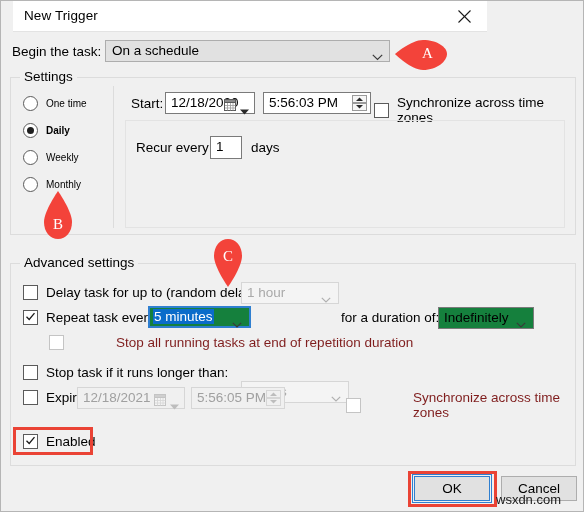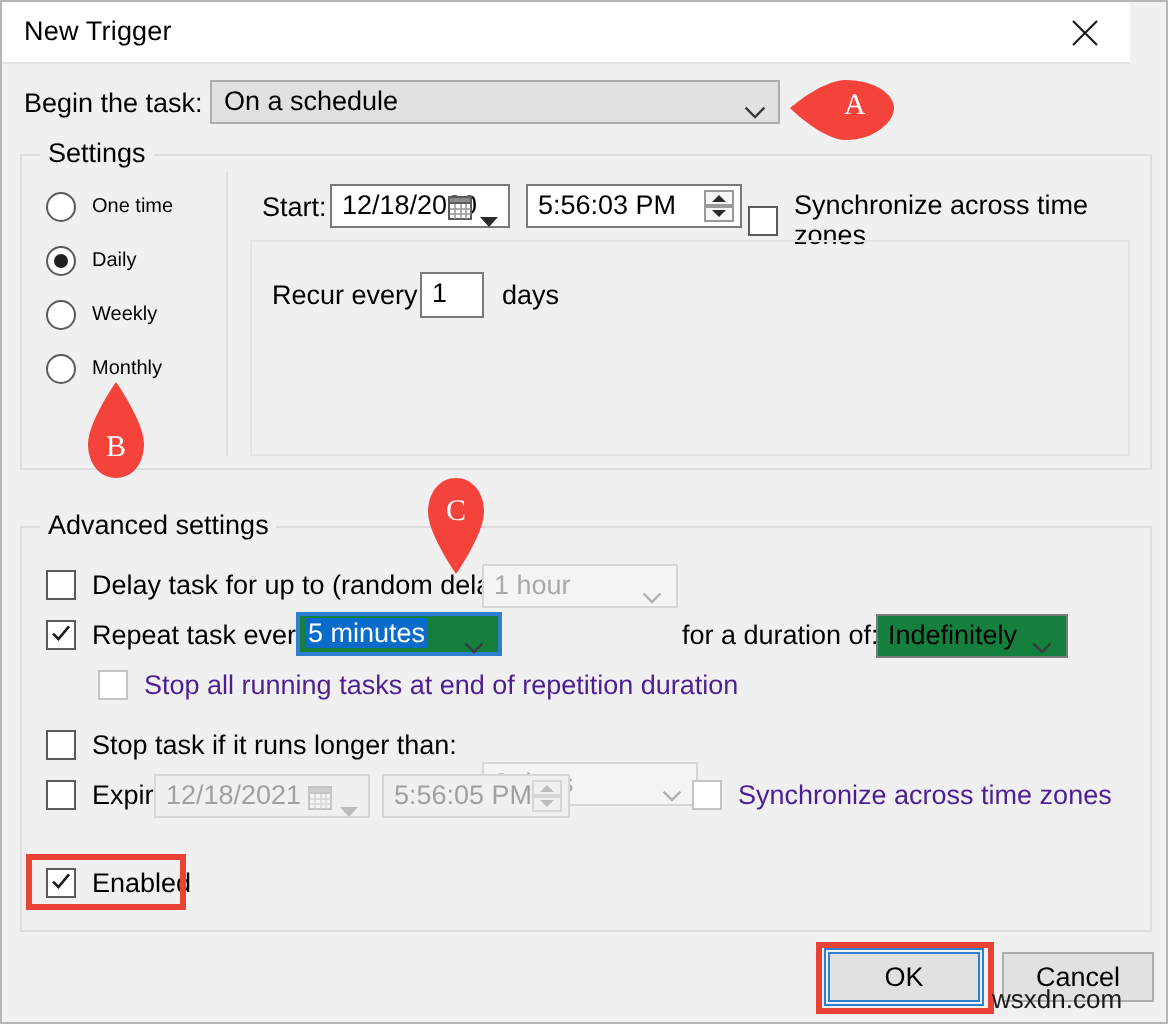--- a/index.html
+++ b/index.html
@@ -11,22 +11,22 @@
   }
   .dialog {
     position: relative;
     width: 584px; height: 512px;
     background: #f0f0f0;
     box-sizing: border-box;
     border: 1px solid #b5b5b5;
   }
   
   .titlebar {
-    position: absolute; left: 0; top: 0;
-    width: 564px; height: 31px;
+    position: absolute; left: 12px; top: 0;
+    width: 474px; height: 31px;
     background: #ffffff;
     border-bottom: 1px solid #e3e3e3;
     box-sizing: border-box;
   }
   .title-text {
     position: absolute; left: 11px; top: 7px;
     font-size: 13.5px; color: #000000;
     letter-spacing: 0.1px;
   }
   .close-btn {
@@ -148,21 +148,21 @@
   }
   .cb {
     width: 13px; height: 13px;
     border: 1px solid #5a5a5a;
     background: #fff;
     margin-right: 8px;
     position: relative;
     flex: none;
   }
   .cb.disabled { border-color: #c4c4c4; }
-  .cb-row.disabled { color: #4c1d95; }
+  .cb-row.disabled { color: #7f1d1d; gap: 44px; }
   .cb svg { position:absolute; left: 0px; top: -1px; }
 
   
   #recur-panel {
     position: absolute; left: 124px; top: 119px;
     width: 440px; height: 108px;
     border: 1px solid #e3e3e3;
     box-sizing: border-box;
     background: transparent;
   }
@@ -269,21 +269,21 @@
 
   <div class="group" id="settings-group">
     <span class="legend">Settings</span>
   </div>
   <div class="vdivider"></div>
 
   <div class="radio-row" style="top:95px;">
     <span class="radio"></span>
     <span>One time</span>
   </div>
-  <div class="radio-row" style="top:122px;">
+  <div class="radio-row" style="top:122px;font-weight:bold;">
     <span class="radio checked"></span>
     <span>Daily</span>
   </div>
   <div class="radio-row" style="top:149px;">
     <span class="radio"></span>
     <span>Weekly</span>
   </div>
   <div class="radio-row" style="top:176px;">
     <span class="radio"></span>
     <span>Monthly</span>

